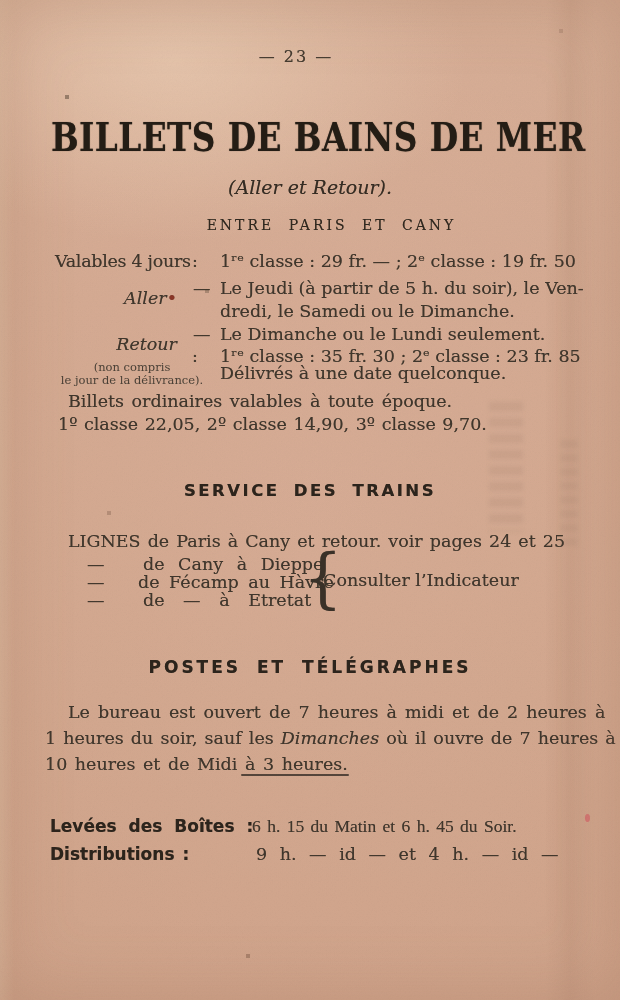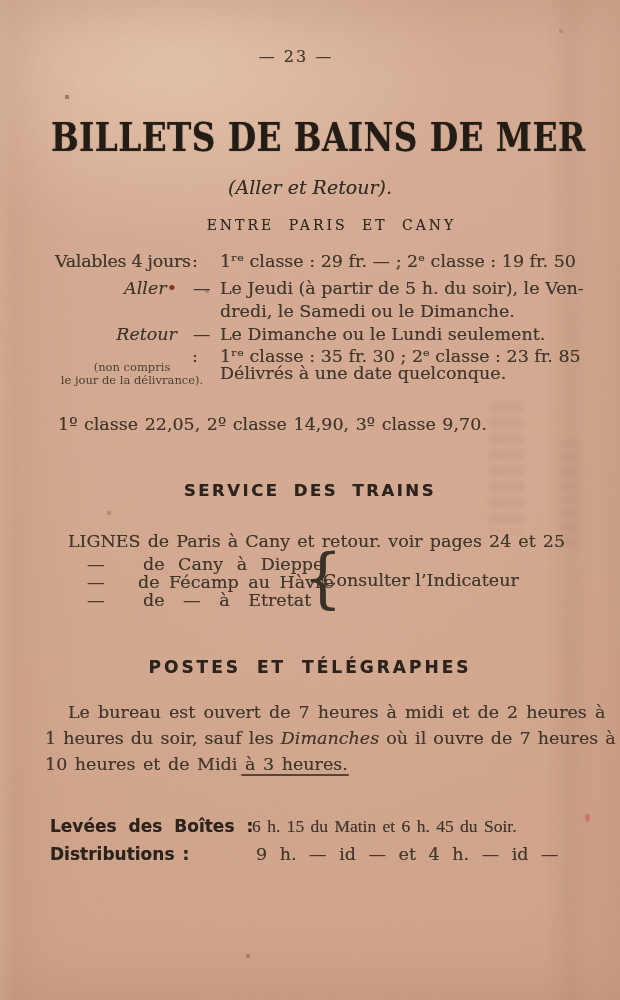--- a/index.html
+++ b/index.html
@@ -16,21 +16,21 @@
   }
   .txt{position:absolute;white-space:nowrap;font-size:17.5px;line-height:22px;
        text-shadow:0 0 .4px rgba(63,54,44,.55);}
   .center{left:0;right:0;text-align:center;}
   .pageno{top:46px;font-size:16px;letter-spacing:2px;transform:translateX(-14px);color:#453b30;}
   .title{top:114px;font-size:39px;line-height:46px;font-weight:bold;color:#241d15;
          letter-spacing:.5px;text-shadow:0 0 1px rgba(36,29,21,.65);}
   .title .squeeze{display:inline-block;transform:scaleX(.84);transform-origin:center;}
   .subtitle{top:176px;font-size:19px;font-style:italic;color:#352c23;}
   .route{top:214px;font-size:14px;letter-spacing:3px;word-spacing:7px;color:#30281f;margin-left:43px;}
-  .lbl-right{text-align:right;}
+  .lbl-right{text-align:right;margin-top:10px;}
   .ital{font-style:italic;}
   .dot{font-style:normal;}
   .smallnote{font-size:11.5px;line-height:13px;text-align:center;white-space:normal;
              color:#4a4036;text-shadow:none;}
   .heading{font-family:"DejaVu Sans","Liberation Sans",sans-serif;font-weight:bold;
            color:#2c241c;text-shadow:0 0 .5px rgba(44,36,28,.6);}
   .h-trains{top:480px;font-size:16.5px;letter-spacing:2.5px;word-spacing:6px;}
   .h-postes{top:656px;font-size:17px;letter-spacing:3px;word-spacing:7px;}
   .brace{top:546px;left:303px;font-size:62px;line-height:64px;font-weight:400;
          color:#3a3128;transform:scaleY(1.05);}
@@ -84,20 +84,21 @@
 
   <div class="txt" style="top:345px;left:192px;">:</div>
   <div class="txt" style="top:345px;left:220px;">1ʳᵉ classe : 35 fr. 30 ; 2ᵉ classe : 23 fr. 85</div>
 
   <div class="txt smallnote" style="top:361px;left:52px;width:160px;">
     <div>(non compris</div>
     <div>le jour de la délivrance).</div>
   </div>
   <div class="txt" style="top:362px;left:220px;">Délivrés à une date quelconque.</div>
 
+  <div class="txt" style="top:390px;left:68px;word-spacing:2px;">Billets ordinaires valables à toute époque.</div>
   <div class="txt" style="top:413px;left:58px;word-spacing:1px;">1º classe 22,05, 2º classe 14,90, 3º classe 9,70.</div>
 
   <div class="txt center heading h-trains">SERVICE DES TRAINS</div>
 
   <div class="txt" style="top:530px;left:68px;word-spacing:1.5px;">LIGNES de Paris à Cany et retour. voir pages 24 et 25</div>
 
   <div class="txt" style="top:553px;left:87px;">—</div>
   <div class="txt" style="top:553px;left:143px;word-spacing:8px;">de Cany à Dieppe</div>
 
   <div class="txt" style="top:571px;left:87px;">—</div>

